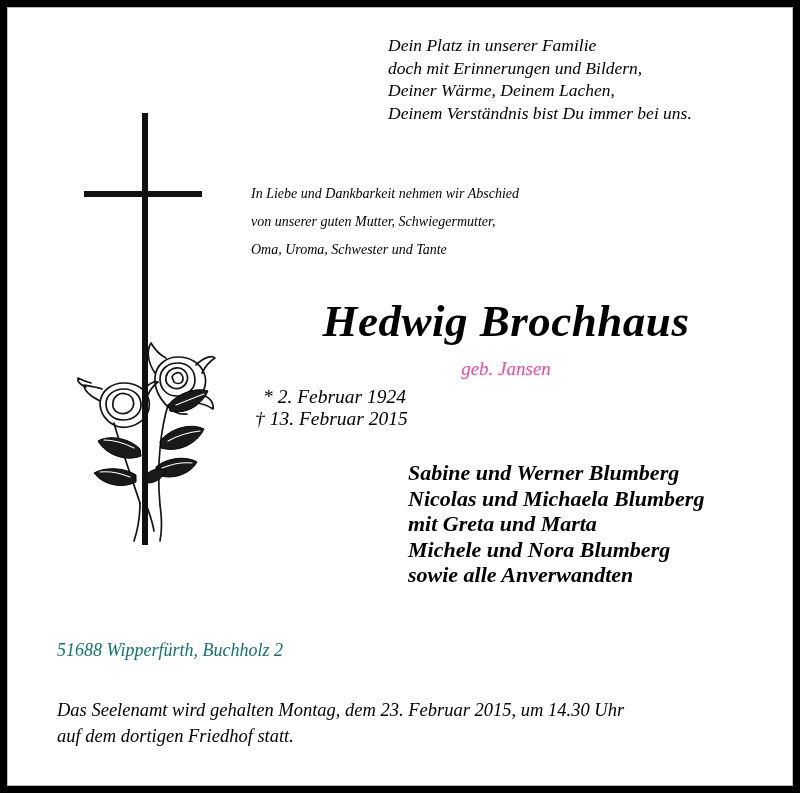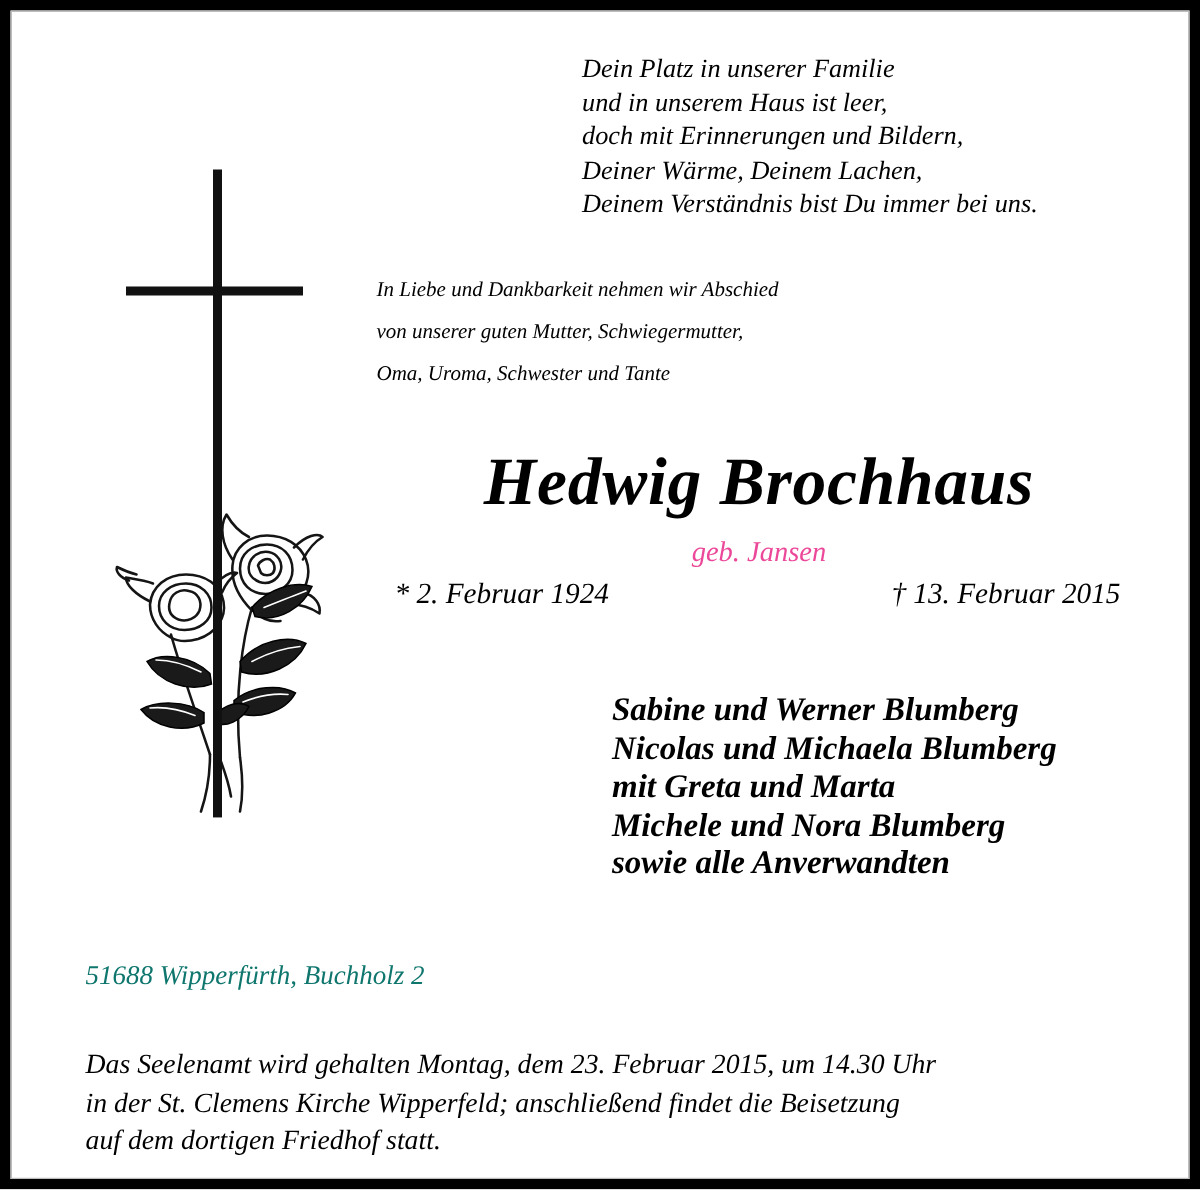--- a/index.html
+++ b/index.html
@@ -117,20 +117,21 @@
     left: 243px;
     top: 378px;
     width: 510px;
     font-style: italic;
     font-size: 19.5px;
     color: #000;
     display: flex;
     justify-content: space-between;
     padding: 0 4px;
     box-sizing: border-box;
+    flex-direction: column;
   }
   .dates .birth { padding-left: 8px; }
   .dates .death { padding-right: 10px; }
 
   .survivors {
     position: absolute;
     left: 400px;
     top: 452px;
     width: 360px;
     font-style: italic;
@@ -239,21 +240,20 @@
           <path d="M78 343 C 68 338, 58 335, 48 335"></path>
           <path d="M74 372 C 64 368, 54 366, 44 367"></path>
         </g>
 
         <rect x="86" y="240" width="6" height="200" fill="#111111"></rect>
       </svg>
     </div>
 
     <div class="poem">
       <span class="line">Dein Platz in unserer Familie</span>
-      <span class="line">und in unserem Haus ist leer,</span>
       <span class="line">doch mit Erinnerungen und Bildern,</span>
       <span class="line">Deiner Wärme, Deinem Lachen,</span>
       <span class="line">Deinem Verständnis bist Du immer bei uns.</span>
     </div>
 
     <div class="farewell">
       <div class="line">In Liebe und Dankbarkeit nehmen wir Abschied</div>
       <div class="line">von unserer guten Mutter, Schwiegermutter,</div>
       <div class="line lastline">Oma, Uroma, Schwester und Tante</div>
     </div>
@@ -270,18 +270,17 @@
       <span class="line">Nicolas und Michaela Blumberg</span>
       <span class="line">mit Greta und Marta</span>
       <span class="line">Michele und Nora Blumberg</span>
       <span class="line">sowie alle Anverwandten</span>
     </div>
 
     <div class="address">51688 Wipperfürth, Buchholz 2</div>
 
     <div class="service">
       <div class="line">Das Seelenamt wird gehalten Montag, dem 23. Februar 2015, um 14.30 Uhr</div>
-      <div class="line">in der St. Clemens Kirche Wipperfeld; anschließend findet die Beisetzung</div>
       <div class="line lastline">auf dem dortigen Friedhof statt.</div>
     </div>
 
   </div>
 </div>
 
 </body></html>

